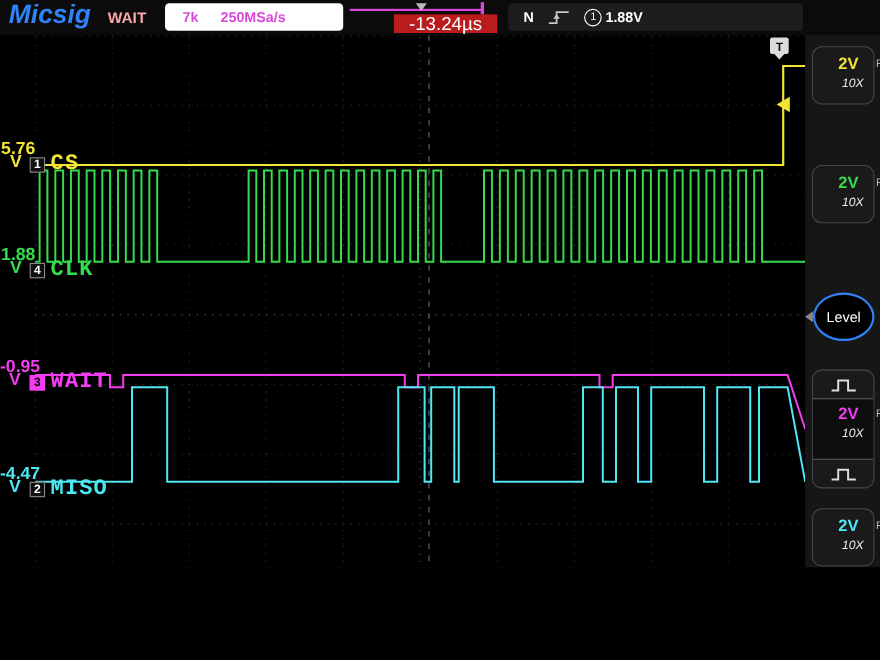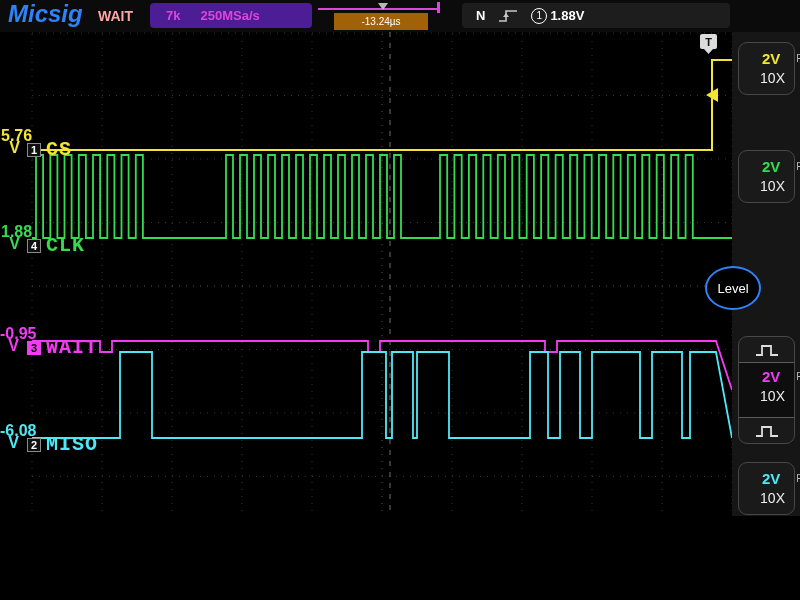--- a/index.html
+++ b/index.html
@@ -4,30 +4,30 @@
 <style>
   html,body{margin:0;padding:0;background:#000;}
   #root{position:relative;width:800px;height:516px;background:#161616;
         font-family:"Liberation Sans",sans-serif;overflow:hidden;}
 
   
   #topbar{position:absolute;left:0;top:0;width:800px;height:32px;background:#0b0b0b;}
   .logo{position:absolute;left:8px;top:0px;font-size:24px;font-weight:bold;font-style:italic;
         color:var(--logo_blue);}
   .wait{position:absolute;left:98px;top:8px;color:#fca5a5;font-weight:bold;font-size:14px;}
-  .membox{position:absolute;left:150px;top:3px;width:162px;height:25px;background:#4c1d95;
+  .membox{position:absolute;left:150px;top:3px;width:162px;height:25px;background:#ffffff;
           border-radius:4px;display:flex;align-items:center;gap:20px;padding-left:16px;
           box-sizing:border-box;font-size:13px;font-weight:bold;}
   .mag{color:var(--readout_magenta);}
   .hslider{position:absolute;left:318px;top:8px;width:122px;height:2px;background:var(--readout_magenta);}
   .hslider-marker{position:absolute;left:378px;top:3px;width:0;height:0;
           border:5px solid transparent;border-top:7px solid #b9b9b9;}
   .hslider-end{position:absolute;left:437px;top:2px;width:3px;height:11px;background:var(--readout_magenta);}
-  .posbox{position:absolute;left:334px;top:13px;width:94px;height:17px;background:#a16207;
-          color:#fff;font-size:10px;display:flex;align-items:center;justify-content:center;}
+  .posbox{position:absolute;left:358px;top:13px;width:94px;height:17px;background:#b91c1c;
+          color:#fff;font-size:17px;display:flex;align-items:center;justify-content:center;}
   .trigbox{position:absolute;left:462px;top:3px;width:268px;height:25px;background:#1d1d1d;
            border-radius:4px;display:flex;align-items:center;gap:12px;padding-left:14px;
            box-sizing:border-box;color:#fff;font-size:13px;font-weight:bold;}
   .srcnum{width:14px;height:14px;border:1px solid #fff;border-radius:50%;font-size:10px;
           display:inline-flex;align-items:center;justify-content:center;color:#fff;font-weight:normal;}
   .triglevelwrap{display:flex;align-items:center;gap:3px;}
 
   
   #screen{position:absolute;left:0;top:32px;width:732px;height:508px;background:#000;}
   #scope-svg{position:absolute;left:0;top:0;}
@@ -40,22 +40,22 @@
   .badge.b3{background:var(--ch3);color:#000;border-color:var(--ch3);}
   .chname{font-size:20px;font-weight:bold;letter-spacing:1px;font-family:Liberation Mono, monospace;}
 
   
   .chbtn{position:absolute;left:738px;width:57px;height:53px;background:#1a1a1a;border:1px solid #474747;
          border-radius:9px;box-sizing:border-box;padding:7px 7px 4px;}
   .row1{display:flex;align-items:center;gap:16px;}
   .mi{width:7px;height:7px;border-top:2px solid #777;border-bottom:2px solid #777;}
   .scale{font-size:15px;font-weight:bold;}
   .coup{font-size:10px;color:#bbb;margin-left:auto;}
-  .row2{text-align:right;font-size:14px;color:#eee;margin-top:3px;padding-right:2px;}
-  .levelbtn{position:absolute;left:705px;top:266px;width:56px;height:44px;border-radius:50%;
+  .row2{text-align:right;font-size:11px;color:#eee;margin-top:3px;padding-right:2px;font-style:italic;}
+  .levelbtn{position:absolute;left:739px;top:266px;width:56px;height:44px;border-radius:50%;
             border:2px solid var(--logo_blue);background:#000;color:#fff;font-size:13px;
             display:flex;align-items:center;justify-content:center;box-sizing:border-box;}
   .level-pointer{position:absolute;left:727px;top:283px;width:0;height:0;
             border:5px solid transparent;border-right:7px solid #8a8a8a;}
   .stack{position:absolute;left:738px;top:336px;width:57px;height:108px;background:#1a1a1a;
          border:1px solid #474747;border-radius:9px;box-sizing:border-box;display:flex;flex-direction:column;}
   .pcell{flex:0 0 25px;display:flex;align-items:center;justify-content:center;}
   .chbtn-mid{flex:1;background:#0e0e0e;border-top:1px solid #5a5a5a;border-bottom:1px solid #5a5a5a;
              padding:5px 7px 3px;box-sizing:border-box;}
 
@@ -148,21 +148,21 @@
     <div class="vref c3" style="left:0px;top:296px;">
       <span>-0.95</span>
       <span class="unit">V</span>
     </div>
     <div class="chtag" style="left:27px;top:304px;">
       <span class="badge b3">3</span>
       <span class="chname c3">WAIT</span>
     </div>
 
     <div class="vref c2" style="left:0px;top:393px;">
-      <span>-6.08</span>
+      <span>-4.47</span>
       <span class="unit">V</span>
     </div>
     <div class="chtag" style="left:27px;top:401px;">
       <span class="badge b2">2</span>
       <span class="chname c2">MISO</span>
     </div>
   </div>
 
   <div class="chbtn" style="top:42px;">
     <div class="row1">

